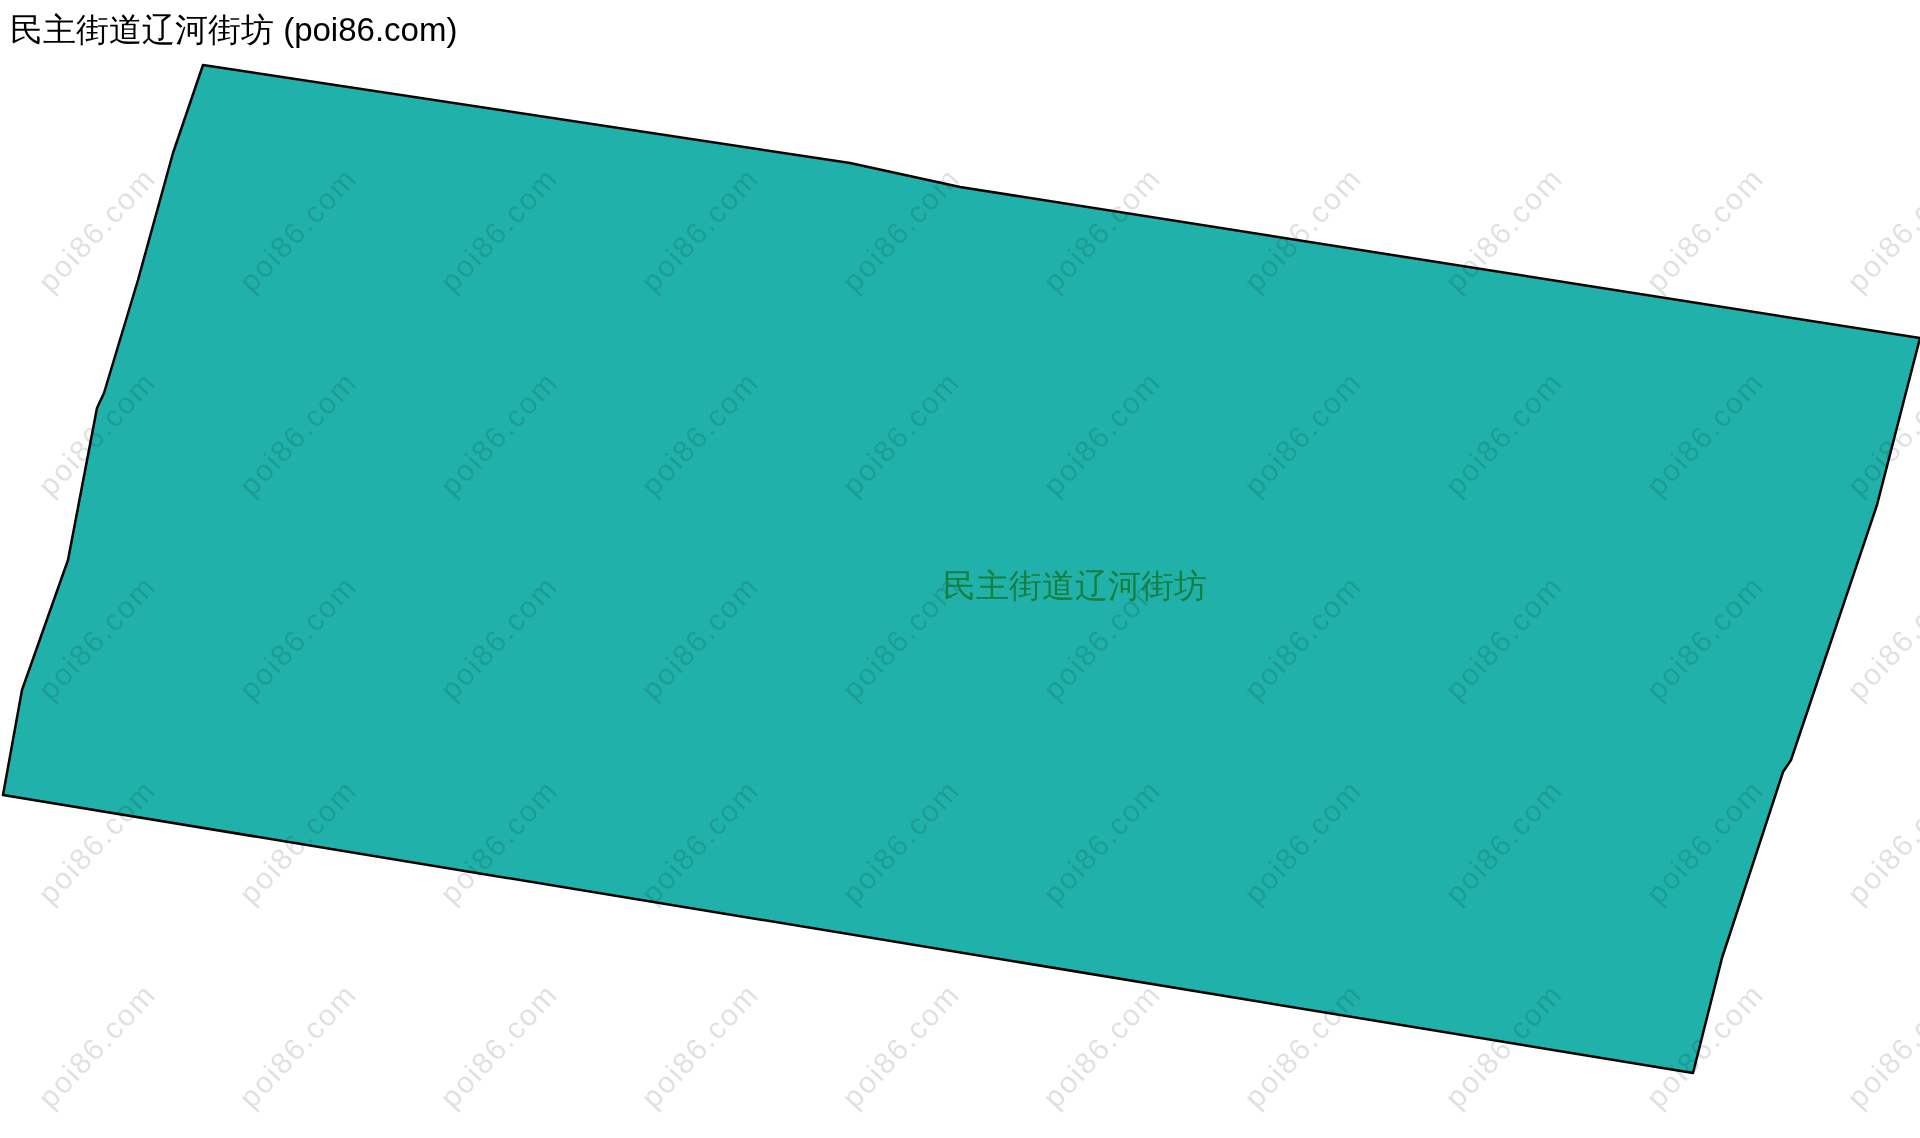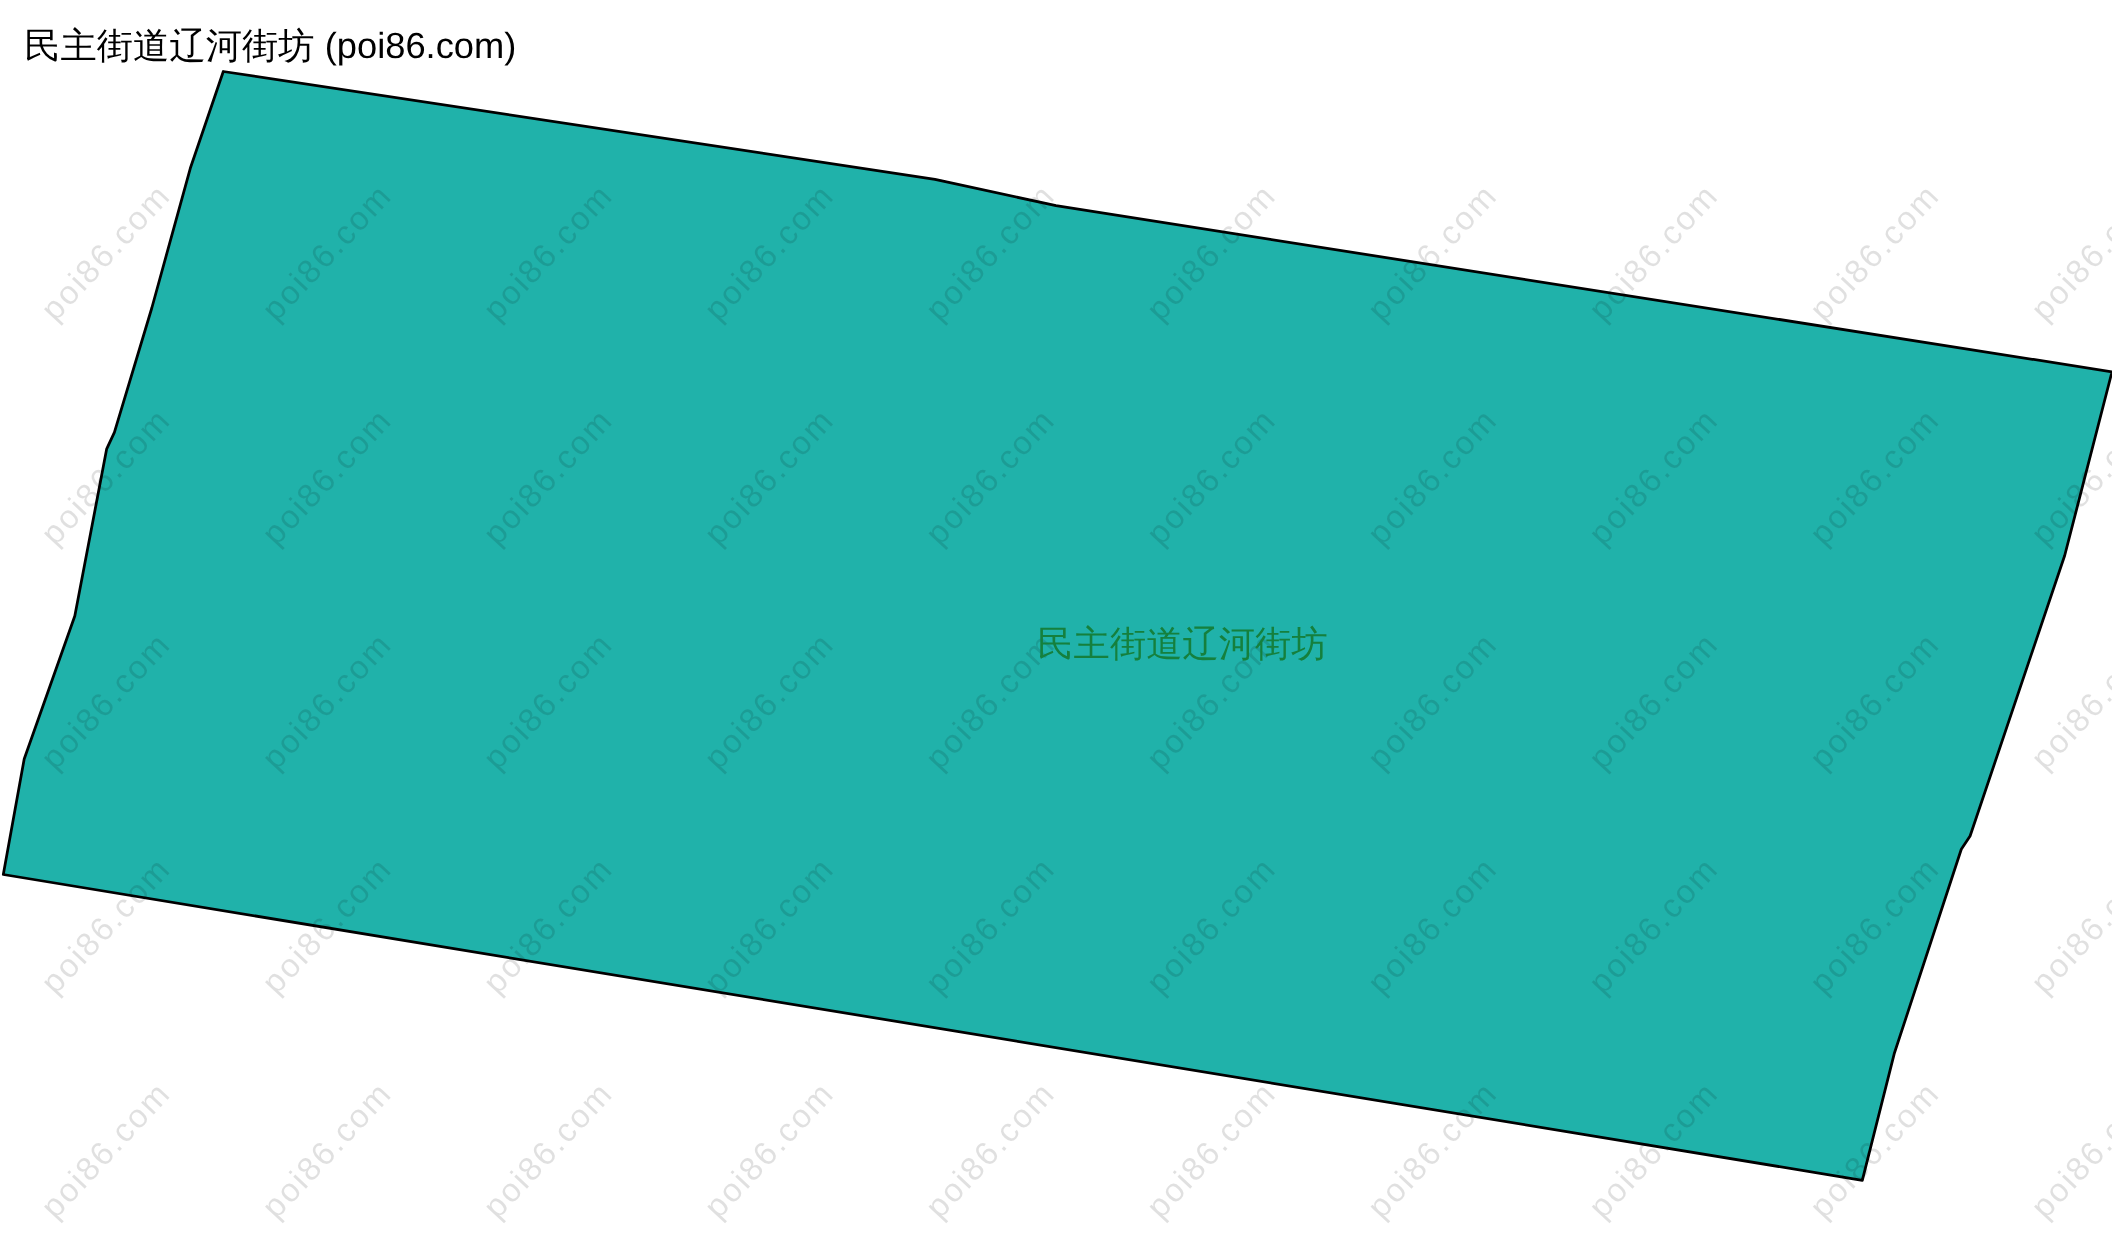--- a/index.html
+++ b/index.html
@@ -38,21 +38,21 @@
     transform: translate(-50%, -50%) rotate(-47deg);
     font-size: 30px;
     letter-spacing: 2px;
     white-space: nowrap;
     user-select: none;
   }
   .page-title {
     position: absolute;
     left: 10px;
     top: 8px;
-    margin: 12px;
+    margin: 0;
     font-size: 33px;
     font-weight: 400;
     color: #000000;
     white-space: nowrap;
   }
   .region-label {
     position: absolute;
     left: 1075px;
     top: 586px;
     transform: translate(-50%, -50%);

